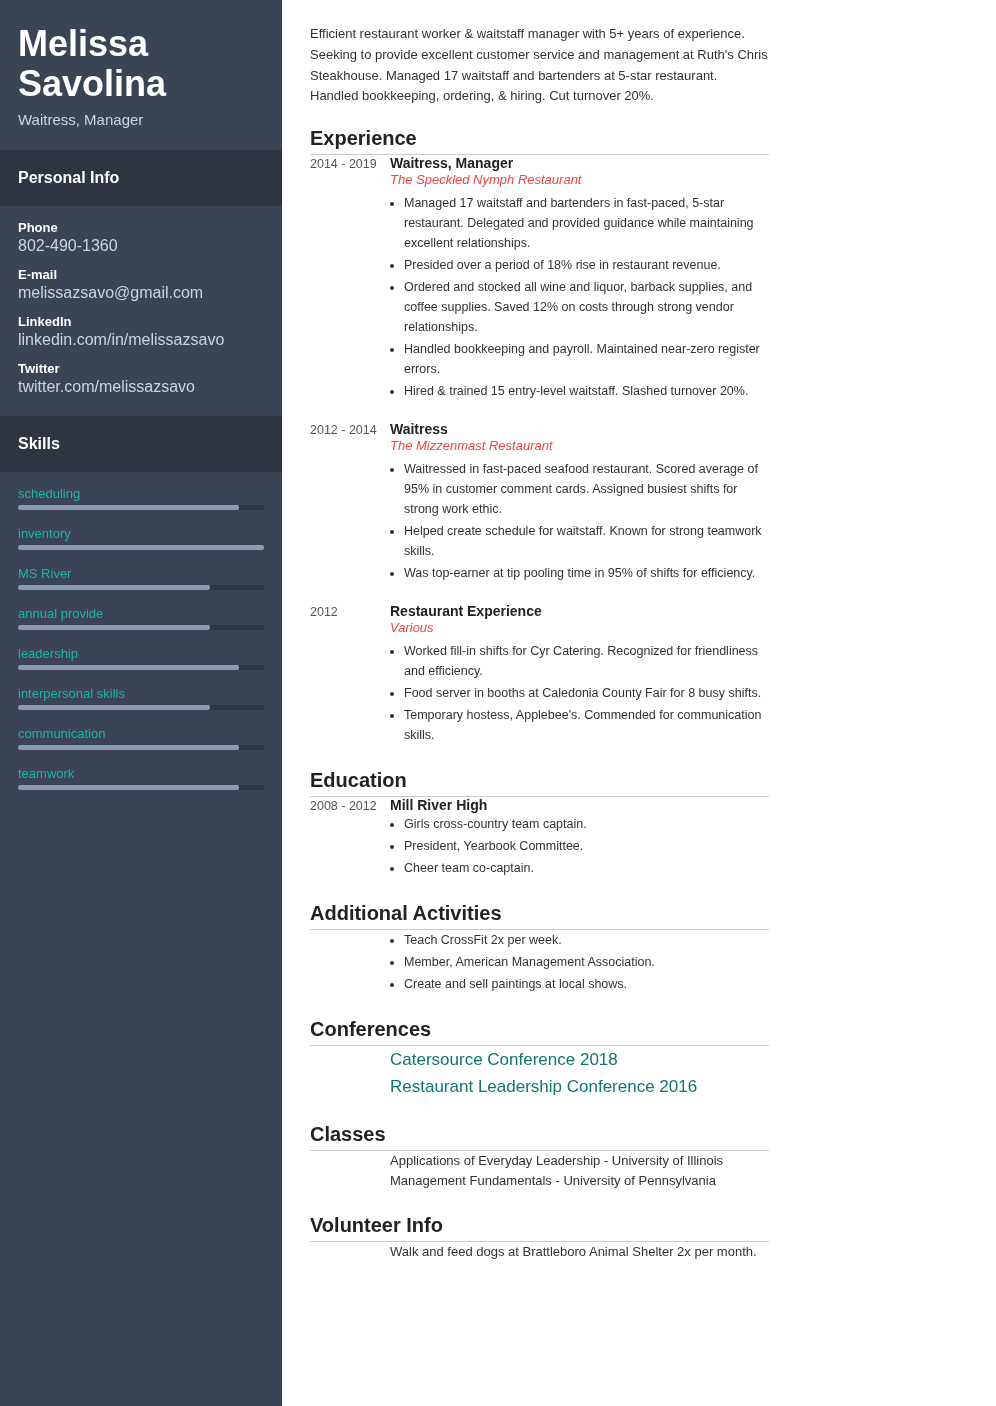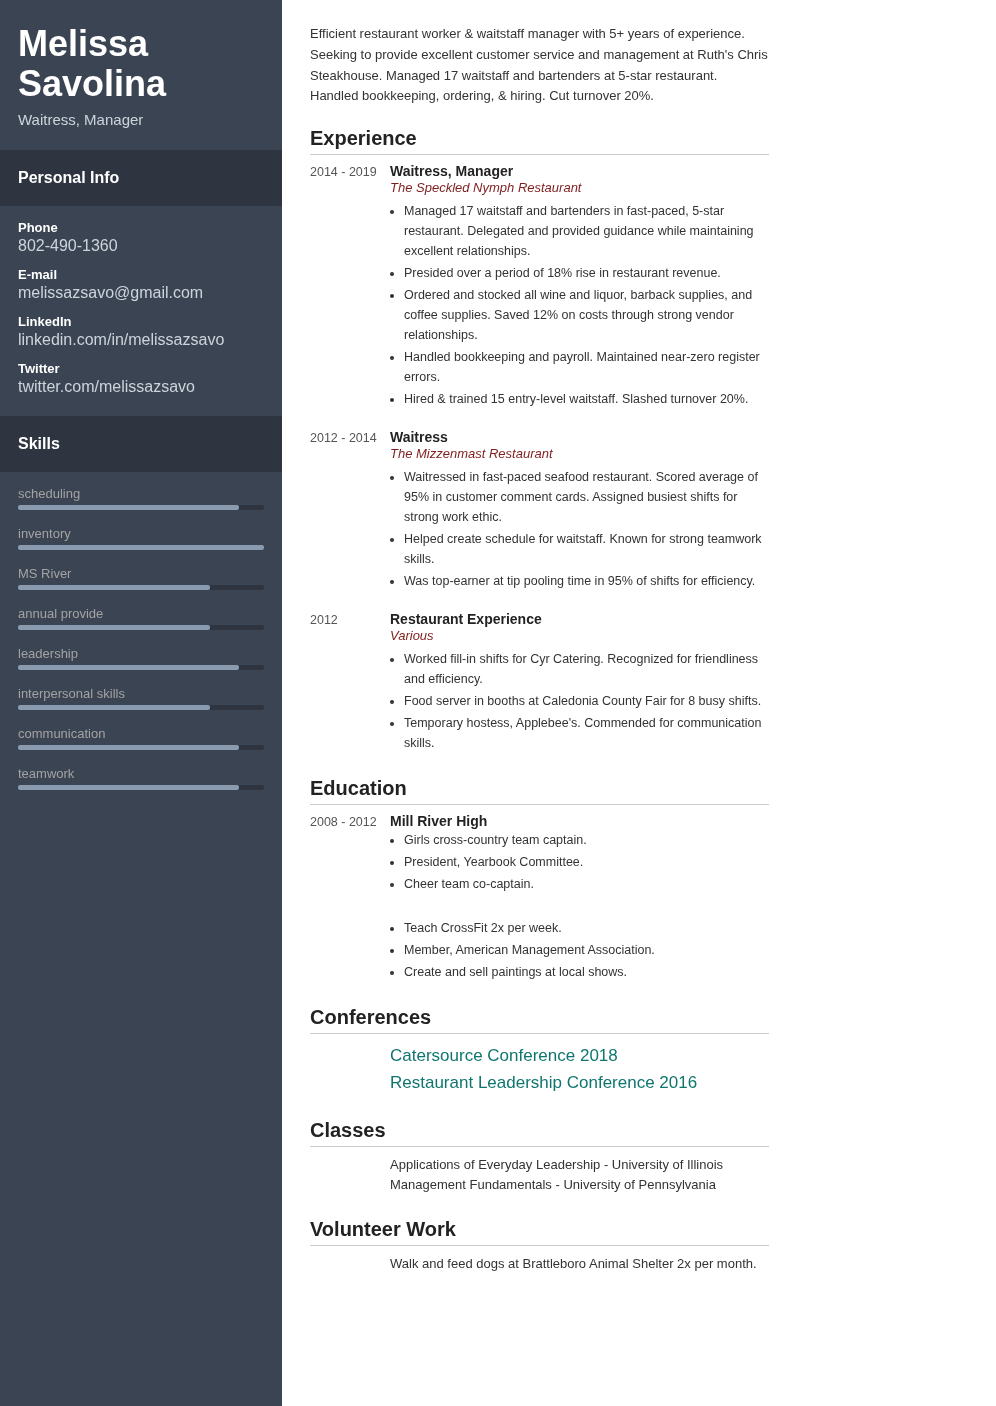--- a/index.html
+++ b/index.html
@@ -57,21 +57,21 @@
       margin-bottom: 2px;
     }
     .skills-section {
       margin-top: 20px;
     }
     .skill-item {
       margin-bottom: 16px;
     }
     .skill-name {
       font-size: 13px;
-      color: #a3a3a3;
+      color: #14b8a6;
       margin-bottom: 4px;
     }
     .skill-bar-bg {
       background: #2e3540;
       border-radius: 2px;
       height: 5px;
       width: 100%;
     }
     .skill-bar-fill {
       background: #8a9bb0;
@@ -87,21 +87,20 @@
     .summary-text {
       font-size: 13px;
       color: #333;
       line-height: 1.6;
       margin-bottom: 20px;
     }
     .section-title {
       font-size: 20px;
       font-weight: 700;
       color: #222;
-      margin-bottom: 8px;
       padding-bottom: 4px;
       border-bottom: 1px solid #ccc;
     }
     .section-block {
       margin-bottom: 22px;
     }
     .experience-entry {
       display: flex;
       margin-bottom: 18px;
     }
@@ -117,21 +116,21 @@
     }
     .entry-job-title {
       font-size: 14px;
       font-weight: 700;
       color: #222;
       margin-bottom: 1px;
     }
     .entry-company {
       font-style: italic;
       font-size: 13px;
-      color: #7f1d1d;
+      color: #ef4444;
       margin-bottom: 6px;
     }
     .entry-bullets {
       padding-left: 14px;
       margin: 0;
     }
     .entry-bullets li {
       font-size: 12.5px;
       color: #333;
       line-height: 1.6;
@@ -308,20 +307,21 @@
                 <li>Girls cross-country team captain.</li>
                 <li>President, Yearbook Committee.</li>
                 <li>Cheer team co-captain.</li>
               </ul>
       </div>
     </div>
         </div>
     </div>
 
     <div class="section-block">
+      <div class="section-title">Additional Activities</div>
       <div class="activities-entry">
         <div class="activities-left"></div>
         <div>
           <ul class="entry-bullets" id="activities-bullets">
               <li>Teach CrossFit 2x per week.</li>
               <li>Member, American Management Association.</li>
               <li>Create and sell paintings at local shows.</li>
             </ul>
         </div>
       </div>
@@ -347,21 +347,21 @@
         <div>
           <div id="classes-container">
               <div class="classes-text">Applications of Everyday Leadership - University of Illinois</div>
               <div class="classes-text">Management Fundamentals - University of Pennsylvania</div>
             </div>
         </div>
       </div>
     </div>
 
     <div class="section-block">
-      <div class="section-title">Volunteer Work</div>
+      <div class="section-title">Volunteer Info</div>
       <div class="volunteer-entry">
         <div style="min-width:80px"></div>
         <div>
           <div id="volunteer-container">
               <div class="volunteer-text">Walk and feed dogs at Brattleboro Animal Shelter 2x per month.</div>
             </div>
         </div>
       </div>
     </div>
 

